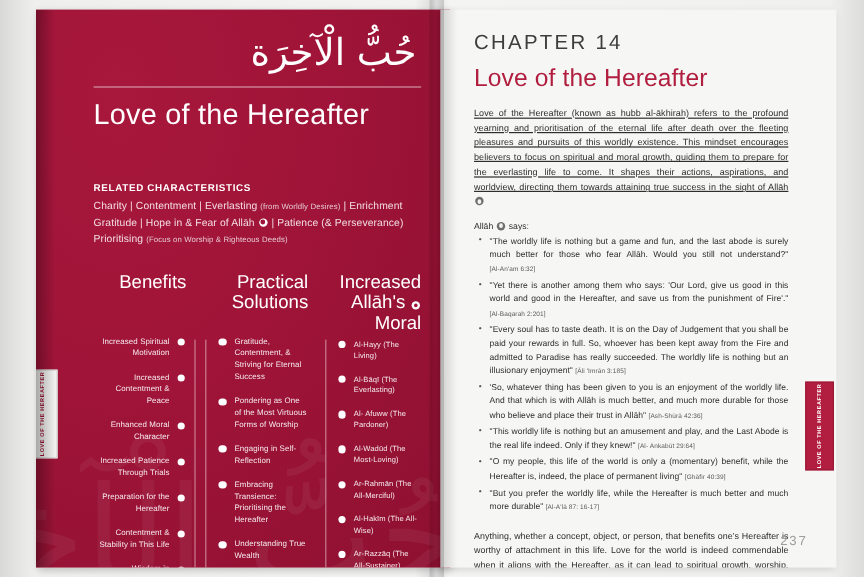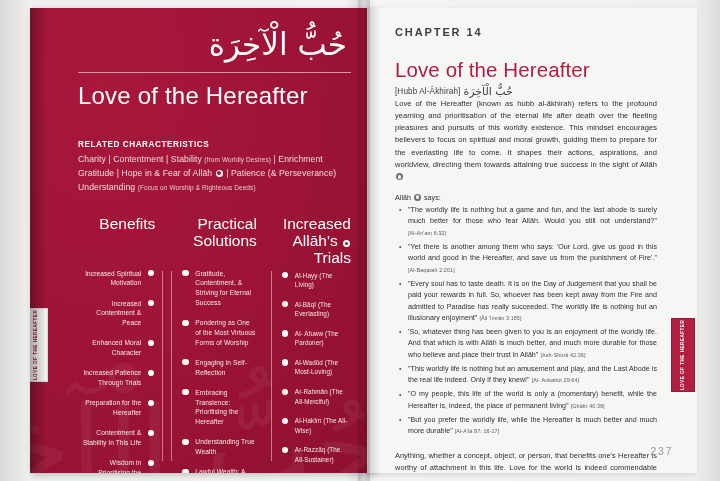--- a/index.html
+++ b/index.html
@@ -65,21 +65,21 @@
     background: rgba(255,255,255,.55);
     margin: 6px 0 9px 0;
   }
   .eng-title {
     color: #ffffff;
     font-size: 24px;
     font-weight: 300;
     letter-spacing: .2px;
   }
 
-  .rc-block { margin-top: 30px; }
+  .rc-block { margin-top: 42px; }
   .rc-head {
     color: #ffffff;
     font-size: 8.2px;
     font-weight: bold;
     letter-spacing: .55px;
     margin-bottom: 4px;
   }
   .rc-line {
     color: #f3dde3;
     font-size: 8.6px;
@@ -200,24 +200,24 @@
     content:"";
     position:absolute; left:0; top:0; width:14px; height:100%;
     background:linear-gradient(90deg, rgba(0,0,0,.16), rgba(0,0,0,0));
     pointer-events:none;
   }
 
   .rp-inner { padding: 18px 40px 0 28px; position: relative; height: 100%; }
 
   .chapter-kicker {
     color: #3d3d3d;
-    font-size: 11px;
-    font-weight: bold;
+    font-size: 17px;
+    font-weight: normal;
     letter-spacing: 1.9px;
-    margin-bottom: 21px;
+    margin-bottom: 9px;
   }
   .chapter-title {
     color: #b11e3f;
     font-size: 20.5px;
     font-weight: 400;
     letter-spacing: .1px;
     line-height: 1.1;
   }
   .chapter-translit {
     margin-top: 3px;
@@ -227,25 +227,27 @@
   }
   .chapter-translit .ar {
     font-family: "DejaVu Sans", sans-serif;
     font-size: 11px;
     direction: rtl;
     margin-left: 3px;
     vertical-align: -1px;
   }
 
   .intro {
+    margin-top: 11px;
     font-size: 7.5px;
     line-height: 1.64;
     color: #2e2e2e;
     text-align: justify;
     letter-spacing: .05px;
+    text-decoration: underline;
   }
 
   .says-line {
     margin-top: 9px;
     font-size: 7.2px;
     color: #2e2e2e;
   }
 
   ul.ayat {
     margin: 3px 0 0 0;
@@ -326,25 +328,25 @@
     <div class="watermark">حُبُّ الْآخِرَة</div>
 
     <div class="lp-inner">
       <div class="arabic-title">حُبُّ الْآخِرَة</div>
       <div class="rule"></div>
       <div class="eng-title">Love of the Hereafter</div>
 
       <div class="rc-block">
         <div class="rc-head">RELATED CHARACTERISTICS</div>
 
-        <div class="rc-line"><span>Charity | Contentment | Stability </span><span class="sm">(from Worldly Desires)</span><span> | Enrichment</span></div>
+        <div class="rc-line"><span>Charity | Contentment | Everlasting </span><span class="sm">(from Worldly Desires)</span><span> | Enrichment</span></div>
 
         <div class="rc-line"><span>Gratitude | Hope in &amp; Fear of Allāh </span><span class="allah-glyph"></span><span> | Patience (&amp; Perseverance)</span></div>
 
-        <div class="rc-line"><span>Understanding </span><span class="sm">(Focus on Worship &amp; Righteous Deeds)</span></div>
+        <div class="rc-line"><span>Prioritising </span><span class="sm">(Focus on Worship &amp; Righteous Deeds)</span></div>
       </div>
 
       <div class="cols">
 
         <div class="col col-benefits">
           <div class="timeline tl-benefits"></div>
           <div class="col-title">Benefits</div>
           <ul class="items">
             <li>Increased Spiritual Motivation</li>
             <li>Increased Contentment &amp; Peace</li>
@@ -364,21 +366,21 @@
             <li>Pondering as One of the Most Virtuous Forms of Worship</li>
             <li>Engaging in Self-Reflection</li>
             <li>Embracing Transience: Prioritising the Hereafter</li>
             <li>Understanding True Wealth</li>
             <li>Lawful Wealth: A Pathway to Spiritual Enrichment &amp; Love for the Hereafter</li>
           </ul>
         </div>
 
         <div class="col col-names">
           <div class="timeline tl-names"></div>
-          <div class="col-title"><span>Increased Allāh's </span><span class="allah-glyph"></span><br><span>Trials</span></div>
+          <div class="col-title"><span>Increased Allāh's </span><span class="allah-glyph"></span><br><span>Moral</span></div>
           <ul class="items">
             <li>Al-Hayy (The Living)</li>
             <li>Al-Bāqī (The Everlasting)</li>
             <li>Al- Afuww (The Pardoner)</li>
             <li>Al-Wadūd (The Most-Loving)</li>
             <li>Ar-Rahmān (The All-Merciful)</li>
             <li>Al-Hakīm (The All-Wise)</li>
             <li>Ar-Razzāq (The All-Sustainer)</li>
           </ul>
         </div>
@@ -389,21 +391,20 @@
     <div class="tab-left">
       <span>LOVE OF THE HEREAFTER</span>
     </div>
   </div>
 
   <div class="right-page">
     <div class="rp-inner">
 
       <div class="chapter-kicker">CHAPTER 14</div>
       <div class="chapter-title">Love of the Hereafter</div>
-      <div class="chapter-translit"><span>[Hubb Al-Ākhirah]</span><span class="ar">حُبُّ الْآخِرَة</span></div>
 
       <p class="intro"><span>Love of the Hereafter (known as hubb al-ākhirah) refers to the profound yearning and prioritisation of the eternal life after death over the fleeting pleasures and pursuits of this worldly existence. This mindset encourages believers to focus on spiritual and moral growth, guiding them to prepare for the everlasting life to come. It shapes their actions, aspirations, and worldview, directing them towards attaining true success in the sight of Allāh</span> <span class="allah-glyph dark"></span></p>
 
       <div class="says-line"><span>Allāh</span> <span class="allah-glyph dark"></span> <span>says:</span></div>
 
       <ul class="ayat">
         <li><span>"The worldly life is nothing but a game and fun, and the last abode is surely much better for those who fear Allāh. Would you still not understand?"</span> <span class="ref">[Al-An'am 6:32]</span></li>
         <li><span>"Yet there is another among them who says: 'Our Lord, give us good in this world and good in the Hereafter, and save us from the punishment of Fire'."</span> <span class="ref">[Al-Baqarah 2:201]</span></li>
         <li><span>"Every soul has to taste death. It is on the Day of Judgement that you shall be paid your rewards in full. So, whoever has been kept away from the Fire and admitted to Paradise has really succeeded. The worldly life is nothing but an illusionary enjoyment"</span> <span class="ref">[Āli 'Imrān 3:185]</span></li>
         <li><span>'So, whatever thing has been given to you is an enjoyment of the worldly life. And that which is with Allāh is much better, and much more durable for those who believe and place their trust in Allāh"</span> <span class="ref">[Ash-Shūrā 42:36]</span></li>

